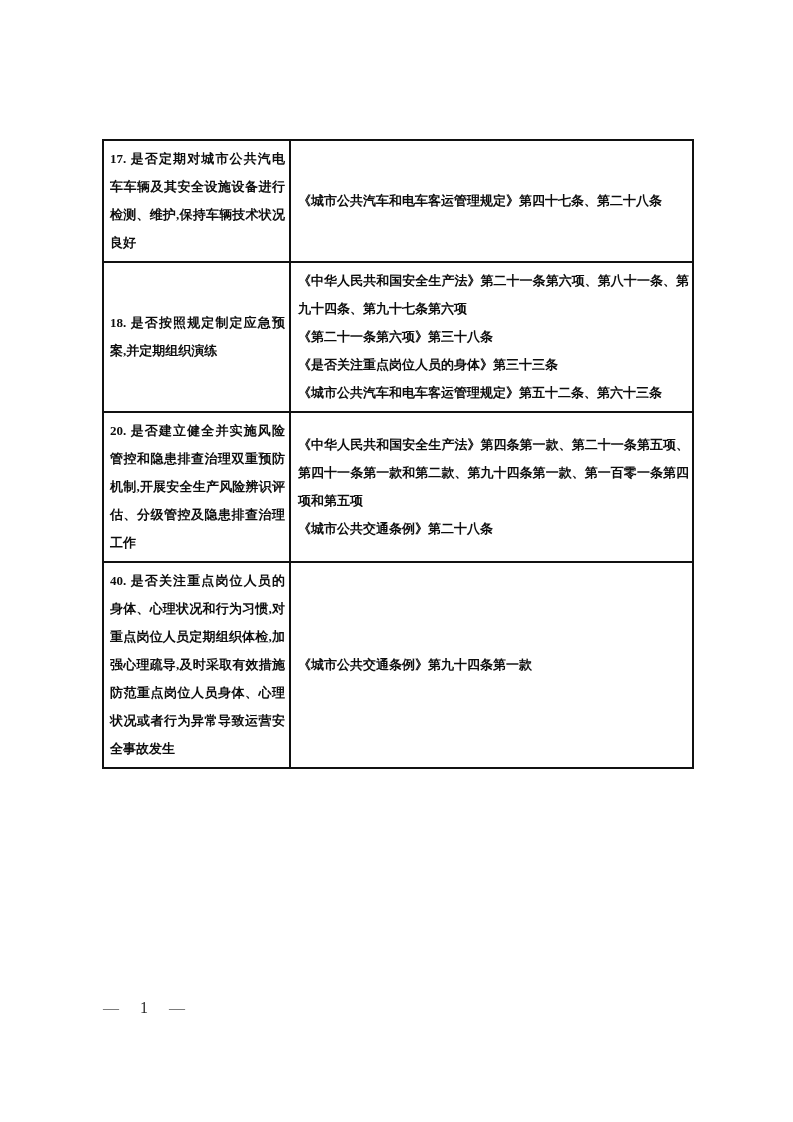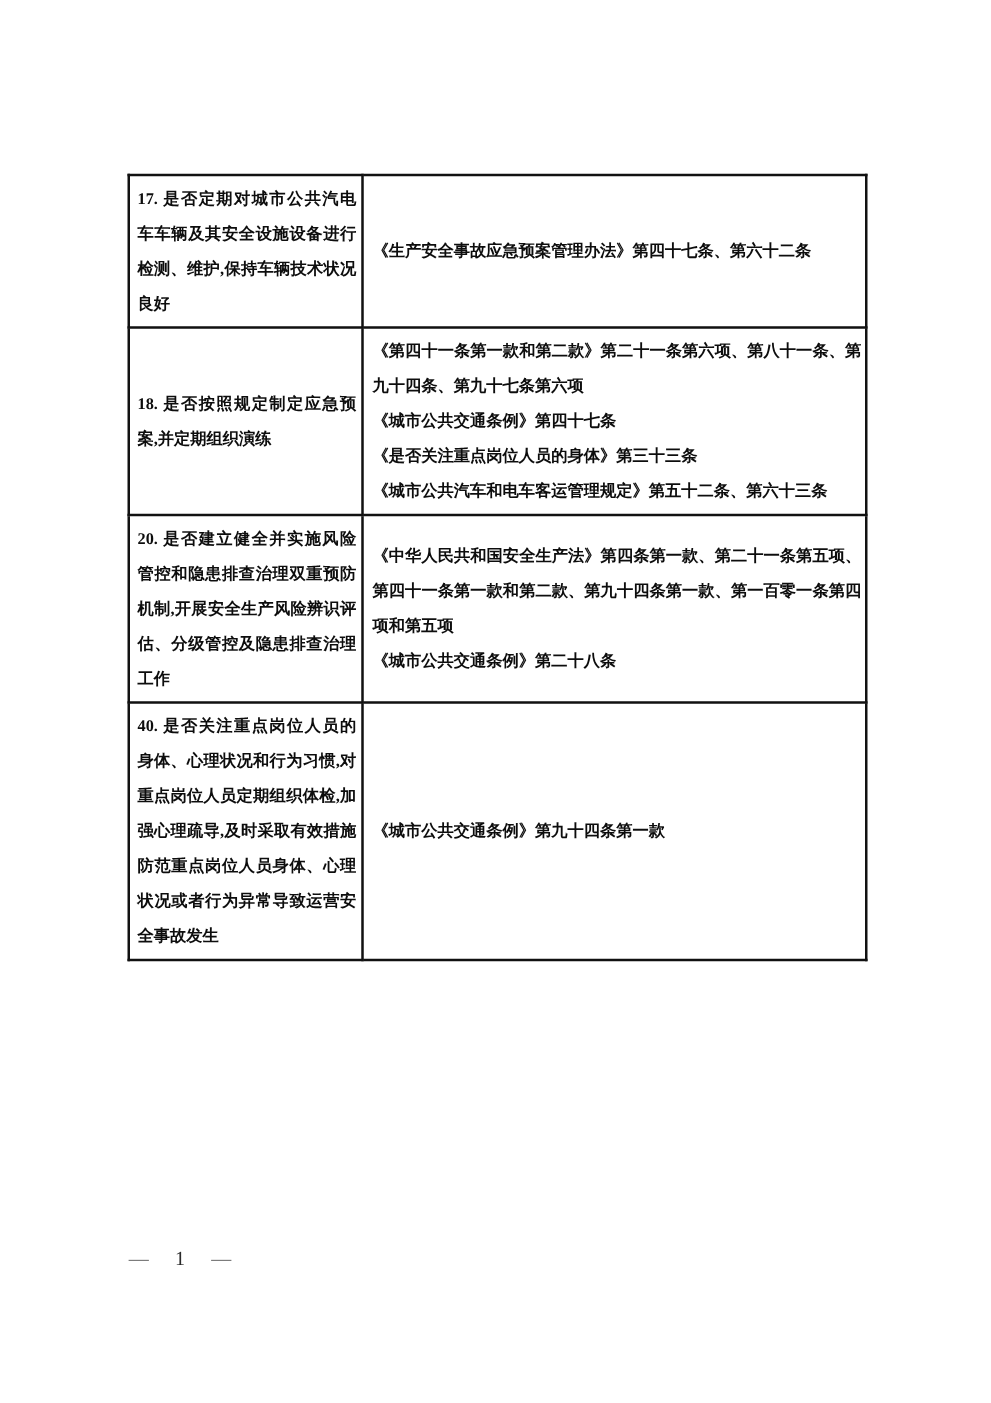--- a/index.html
+++ b/index.html
@@ -74,30 +74,30 @@
   <colgroup>
     <col class="c-item">
     <col class="c-ref">
   </colgroup>
   <tbody>
     <tr class="row-17">
       <td class="item-cell">
         <div class="item-text">17. 是否定期对城市公共汽电车车辆及其安全设施设备进行检测、维护,保持车辆技术状况良好</div>
       </td>
       <td class="ref-cell">
-        <div class="ref-entry">《生产安全事故应急预案管理办法》第四十七条、第六十二条</div>
+        <div class="ref-entry">《城市公共汽车和电车客运管理规定》第四十七条、第二十八条</div>
       </td>
     </tr>
     <tr class="row-18">
       <td class="item-cell">
         <div class="item-text">18. 是否按照规定制定应急预案,并定期组织演练</div>
       </td>
       <td class="ref-cell">
-        <div class="ref-entry">《第四十一条第一款和第二款》第二十一条第六项、第八十一条、第九十四条、第九十七条第六项</div>
-        <div class="ref-entry">《城市公共交通条例》第四十七条</div>
+        <div class="ref-entry">《中华人民共和国安全生产法》第二十一条第六项、第八十一条、第九十四条、第九十七条第六项</div>
+        <div class="ref-entry">《第二十一条第六项》第三十八条</div>
         <div class="ref-entry">《是否关注重点岗位人员的身体》第三十三条</div>
         <div class="ref-entry">《城市公共汽车和电车客运管理规定》第五十二条、第六十三条</div>
       </td>
     </tr>
     <tr class="row-19">
       <td class="item-cell">
         <div class="item-text">20. 是否建立健全并实施风险管控和隐患排查治理双重预防机制,开展安全生产风险辨识评估、分级管控及隐患排查治理工作</div>
       </td>
       <td class="ref-cell">
         <div class="ref-entry">《中华人民共和国安全生产法》第四条第一款、第二十一条第五项、第四十一条第一款和第二款、第九十四条第一款、第一百零一条第四项和第五项</div>

